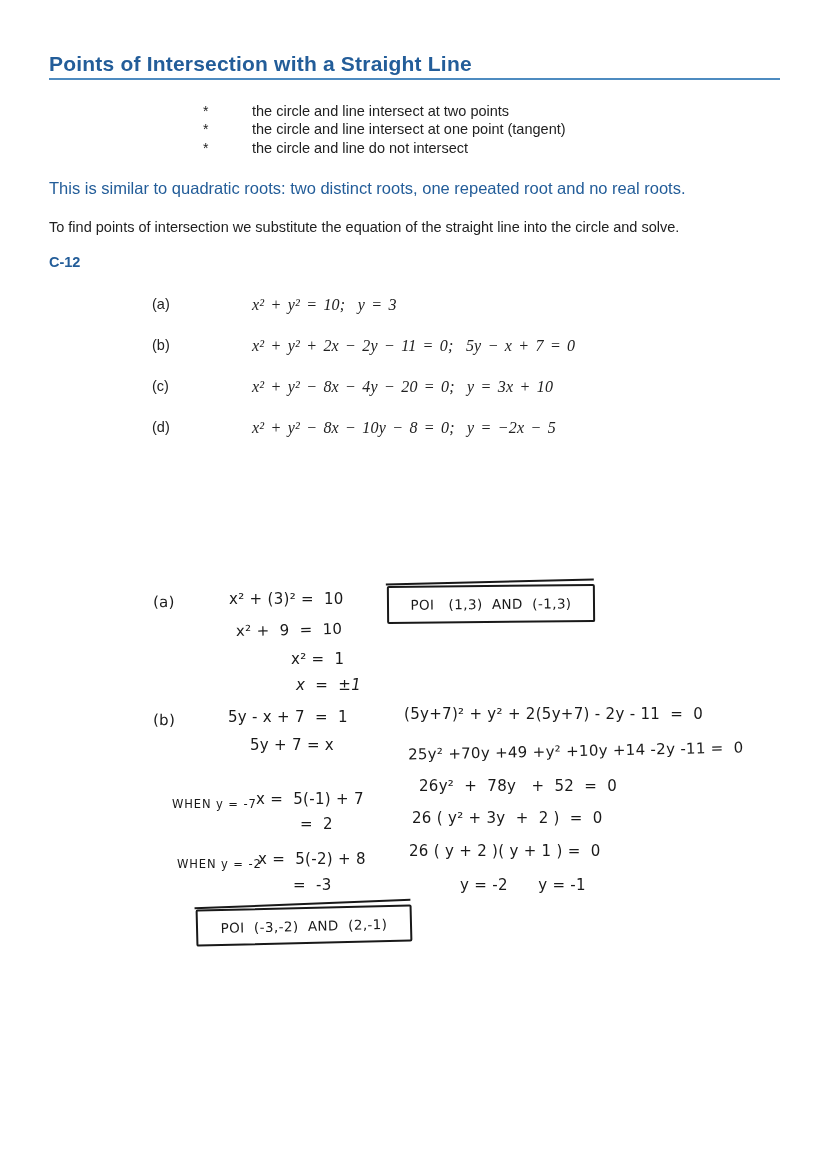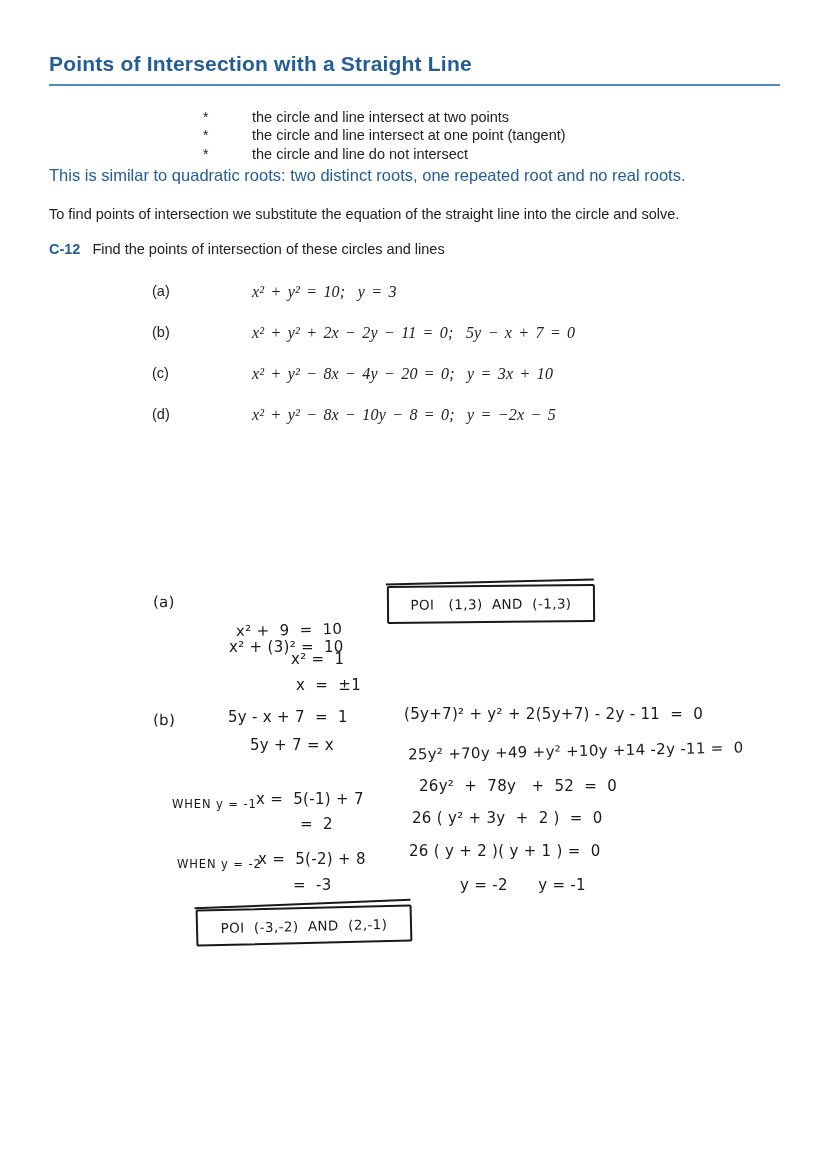--- a/index.html
+++ b/index.html
@@ -22,33 +22,34 @@
     color: var(--body-text);
   }
   .content { padding: 52px 48px 0 49px; }
 
   h1.doc-title {
     font-size: 21px;
     font-weight: 700;
     color: var(--heading-blue);
     letter-spacing: 0.2px;
     line-height: 23px;
-    padding-bottom: 9px;
+    padding-bottom: 3px;
     border-bottom: 2px solid var(--underline-blue);
   }
   p.intro {
     margin-top: 20px;
     font-size: 14.5px;
     line-height: 18px;
     max-width: 727px;
   }
   .bullets { margin-top: 22px; }
   .bullet-row { display: flex; line-height: 18.4px; font-size: 14.5px; }
   .bullet-row .star { margin-left: 154px; width: 49px; font-size: 14px; }
   p.note {
+    margin-top: 19px;
     font-size: 16.5px;
     line-height: 24px;
     color: var(--heading-blue);
     max-width: 727px;
   }
   p.method {
     margin-top: 18px;
     font-size: 14.5px;
     line-height: 19px;
     max-width: 716px;
@@ -136,21 +137,20 @@
       </div>
     </div>
 
     <p class="note">This is similar to quadratic roots: two distinct roots, one repeated root and no real roots.</p>
 
     <p class="method">To find points of intersection we substitute the equation of the straight line into the circle and solve.</p>
 
 
     <div class="exline">
       <span class="code">C-12</span>
-      <span class="prompt">Find the points of intersection of these circles and lines</span>
     </div>
 
     <div class="equations">
       <div class="eqrow">
         <span class="eqlabel">(a)</span>
         <span class="eqtext">x² + y² = 10;  y = 3</span>
       </div>
       <div class="eqrow">
         <span class="eqlabel">(b)</span>
         <span class="eqtext">x² + y² + 2x − 2y − 11 = 0;  5y − x + 7 = 0</span>
@@ -162,33 +162,33 @@
       <div class="eqrow">
         <span class="eqlabel">(d)</span>
         <span class="eqtext">x² + y² − 8x − 10y − 8 = 0;  y = −2x − 5</span>
       </div>
     </div>
   </div>
 
   <div class="hw-layer">
 
     <span class="hw t2" style="left:153px; top:592px;">(a)</span>
-    <span class="hw" style="left:229px; top:589px;margin-top:48px;">x² + (3)² =  10</span>
+    <span class="hw" style="left:229px; top:589px;">x² + (3)² =  10</span>
     <span class="hw t1" style="left:236px; top:620px;">x² +  9  =  10</span>
     <span class="hw" style="left:291px; top:649px;">x² =  1</span>
-    <span class="hw" style="left:296px; top:675px;">x  =  ±1</span>
+    <span class="hw" style="left:296px; top:675px;font-style:italic;">x  =  ±1</span>
     <div class="answer-box box-a" style="left:387px; top:585px; width:208px; height:38px;">
       <span>POI   (1,3)  AND  (-1,3)</span>
     </div>
 
     <span class="hw t2" style="left:153px; top:710px;">(b)</span>
     <span class="hw" style="left:228px; top:707px;">5y - x + 7  =  1</span>
     <span class="hw" style="left:250px; top:735px;">5y + 7 = x</span>
 
-    <span class="hw small" style="left:172px; top:794px;">WHEN y = -1</span>
+    <span class="hw small" style="left:172px; top:794px;">WHEN y = -7</span>
     <span class="hw" style="left:256px; top:789px;">x =  5(-1) + 7</span>
     <span class="hw" style="left:300px; top:814px;">=  2</span>
 
     <span class="hw small" style="left:177px; top:854px;">WHEN y = -2</span>
     <span class="hw" style="left:258px; top:849px;">x =  5(-2) + 8</span>
     <span class="hw" style="left:293px; top:875px;">=  -3</span>
 
     <span class="hw" style="left:404px; top:704px;">(5y+7)² + y² + 2(5y+7) - 2y - 11  =  0</span>
     <span class="hw t1" style="left:408px; top:741px;">25y² +70y +49 +y² +10y +14 -2y -11 =  0</span>
     <span class="hw" style="left:419px; top:776px;">26y²  +  78y   +  52  =  0</span>

